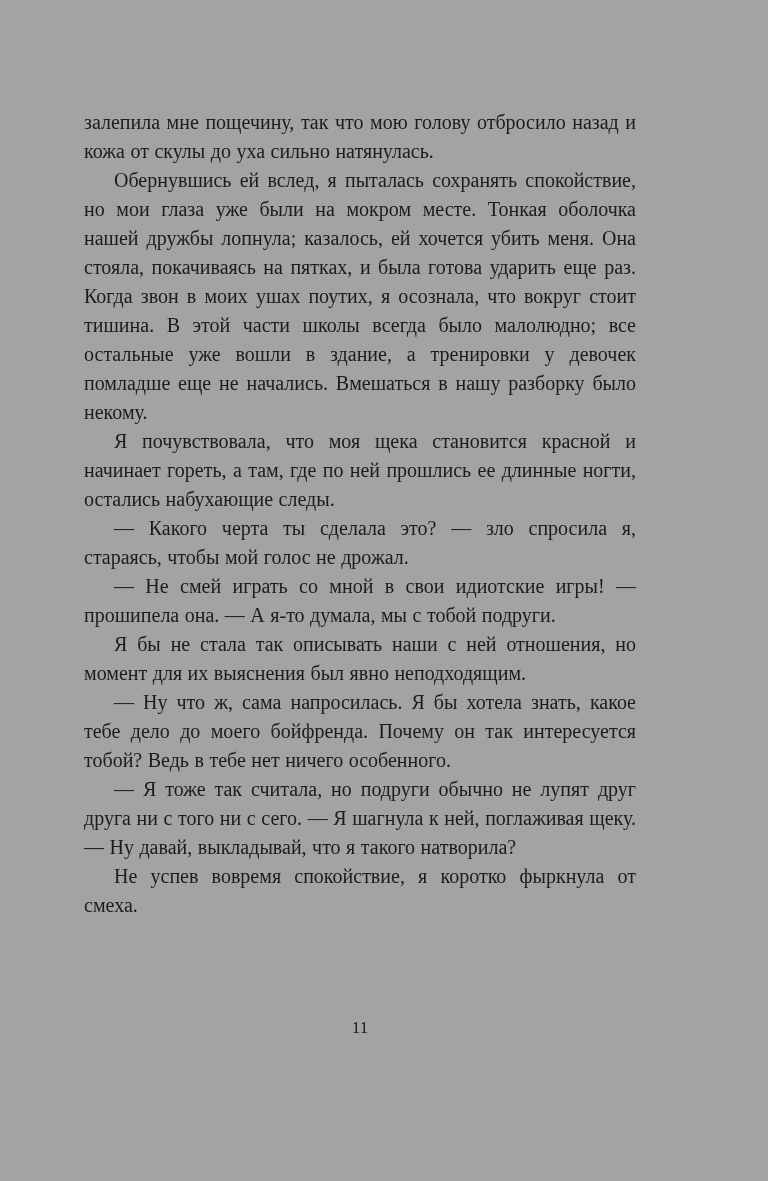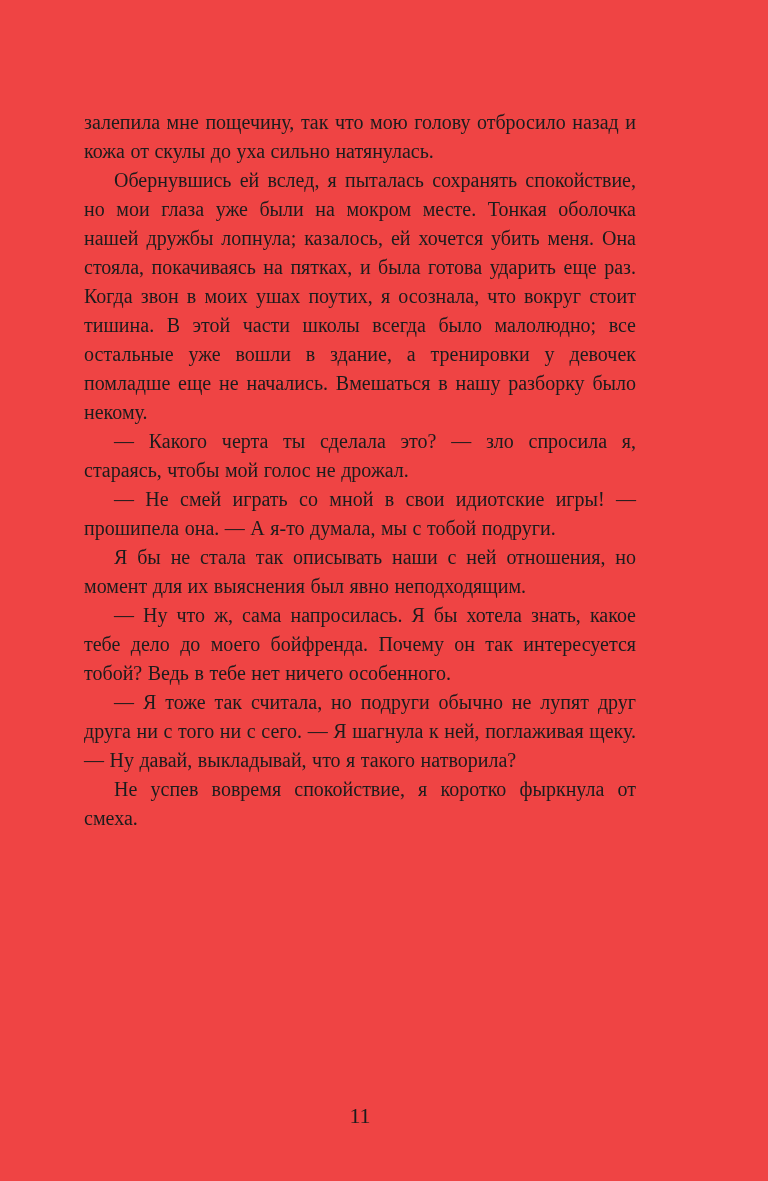--- a/index.html
+++ b/index.html
@@ -4,21 +4,21 @@
 <style>
   html, body {
     margin: 0;
     padding: 0;
     background: #ffffff;
   }
   .book-page {
     position: relative;
     width: 768px;
     height: 1181px;
-    background: #ef4444;
+    background: #a3a3a3;
     box-sizing: border-box;
     font-family: "Liberation Serif", "DejaVu Serif", serif;
     color: #1c1c1c;
     overflow: hidden;
   }
   .text-block {
     position: absolute;
     left: 84px;
     top: 108px;
     width: 552px;
@@ -33,33 +33,34 @@
     -webkit-hyphens: auto;
     word-spacing: 0.5px;
   }
   .text-block p.continuation {
     text-indent: 0;
   }
   .page-number {
     position: absolute;
     left: 84px;
     width: 552px;
-    top: 1103px;
+    top: 1018px;
     text-align: center;
-    font-size: 22px;
+    font-size: 17px;
     color: #1c1c1c;
   }
 </style>
 </head>
 <body>
 
 <div class="book-page">
   <div class="text-block">
     <p class="continuation">залепила мне пощечину, так что мою голову отбросило назад и кожа от скулы до уха сильно натянулась.</p>
     <p>Обернувшись ей вслед, я пыталась сохранять спокойствие, но мои глаза уже были на мокром месте. Тонкая оболочка нашей дружбы лопнула; казалось, ей хочется убить меня. Она стояла, покачиваясь на пятках, и была готова ударить еще раз. Когда звон в моих ушах поутих, я осознала, что вокруг стоит тишина. В этой части школы всегда было малолюдно; все остальные уже вошли в здание, а тренировки у девочек помладше еще не начались. Вмешаться в нашу разборку было некому.</p>
+    <p>Я почувствовала, что моя щека становится красной и начинает гореть, а там, где по ней прошлись ее длинные ногти, остались набухающие следы.</p>
     <p>— Какого черта ты сделала это? — зло спросила я, стараясь, чтобы мой голос не дрожал.</p>
     <p>— Не смей играть со мной в свои идиотские игры! — прошипела она. — А я-то думала, мы с тобой подруги.</p>
     <p>Я бы не стала так описывать наши с ней отношения, но момент для их выяснения был явно неподходящим.</p>
     <p>— Ну что ж, сама напросилась. Я бы хотела знать, какое тебе дело до моего бойфренда. Почему он так интересуется тобой? Ведь в тебе нет ничего особенного.</p>
     <p>— Я тоже так считала, но подруги обычно не лупят друг друга ни с того ни с сего. — Я шагнула к ней, поглаживая щеку. — Ну давай, выкладывай, что я такого натворила?</p>
     <p>Не успев вовремя спокойствие, я коротко фыркнула от смеха.</p>
   </div>
   <div class="page-number">11</div>
 </div>
 

